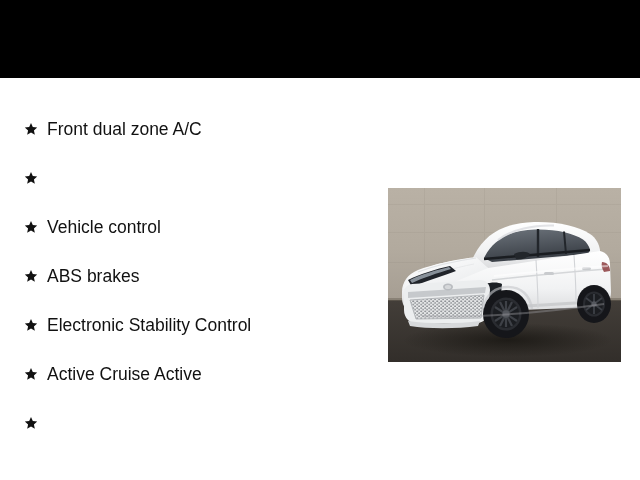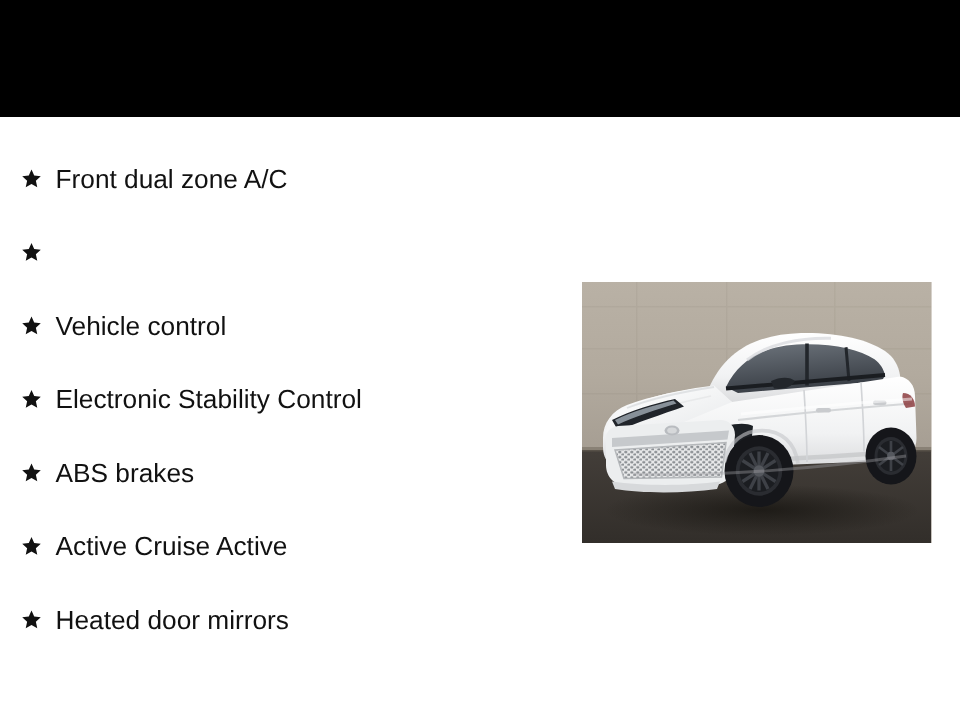--- a/index.html
+++ b/index.html
@@ -37,21 +37,21 @@
     line-height: 26px;
     margin-top: 48px;
   }
 
   
   .highlights-list {
     position: absolute;
     left: 0;
     top: 88px;
     width: 380px;
-    margin: 6px;
+    margin: 16px;
     padding: 0;
     list-style: none;
   }
   .highlight-item {
     display: flex;
     align-items: center;
     height: 49px;
     padding-left: 8px;
     box-sizing: border-box;
   }
@@ -166,48 +166,47 @@
     <span class="highlight-label">Vehicle control</span>
   </li>
 
 
   <li class="highlight-item">
     <span class="star-icon">
       <svg width="14" height="14" viewBox="0 0 24 24">
           <polygon fill="#111111" points="12,1.6 15.1,8.6 22.6,9.4 17,14.5 18.6,22 12,18.2 5.4,22 7,14.5 1.4,9.4 8.9,8.6"></polygon>
         </svg>
     </span>
+    <span class="highlight-label">ABS brakes</span>
+  </li>
+
+  <li class="highlight-item">
+    <span class="star-icon">
+      <svg width="14" height="14" viewBox="0 0 24 24">
+          <polygon fill="#111111" points="12,1.6 15.1,8.6 22.6,9.4 17,14.5 18.6,22 12,18.2 5.4,22 7,14.5 1.4,9.4 8.9,8.6"></polygon>
+        </svg>
+    </span>
     <span class="highlight-label">Electronic Stability Control</span>
   </li>
 
   <li class="highlight-item">
     <span class="star-icon">
       <svg width="14" height="14" viewBox="0 0 24 24">
           <polygon fill="#111111" points="12,1.6 15.1,8.6 22.6,9.4 17,14.5 18.6,22 12,18.2 5.4,22 7,14.5 1.4,9.4 8.9,8.6"></polygon>
         </svg>
     </span>
-    <span class="highlight-label">ABS brakes</span>
-  </li>
-
-  <li class="highlight-item">
-    <span class="star-icon">
-      <svg width="14" height="14" viewBox="0 0 24 24">
-          <polygon fill="#111111" points="12,1.6 15.1,8.6 22.6,9.4 17,14.5 18.6,22 12,18.2 5.4,22 7,14.5 1.4,9.4 8.9,8.6"></polygon>
-        </svg>
-    </span>
     <span class="highlight-label">Active Cruise Active</span>
   </li>
 
   <li class="highlight-item">
     <span class="star-icon">
       <svg width="14" height="14" viewBox="0 0 24 24">
           <polygon fill="#111111" points="12,1.6 15.1,8.6 22.6,9.4 17,14.5 18.6,22 12,18.2 5.4,22 7,14.5 1.4,9.4 8.9,8.6"></polygon>
         </svg>
     </span>
-    <span class="highlight-label">Heated door mirrors</span>
   </li>
 
 </ul>
 
 <div class="vehicle-photo">
   <svg class="photo-svg" viewBox="0 0 233 174">
     <defs>
       <linearGradient id="wallGrad" x1="0" y1="0" x2="0" y2="1">
         <stop offset="0" stop-color="#b9b1a5"></stop>
         <stop offset="0.55" stop-color="#b2aa9e"></stop>

